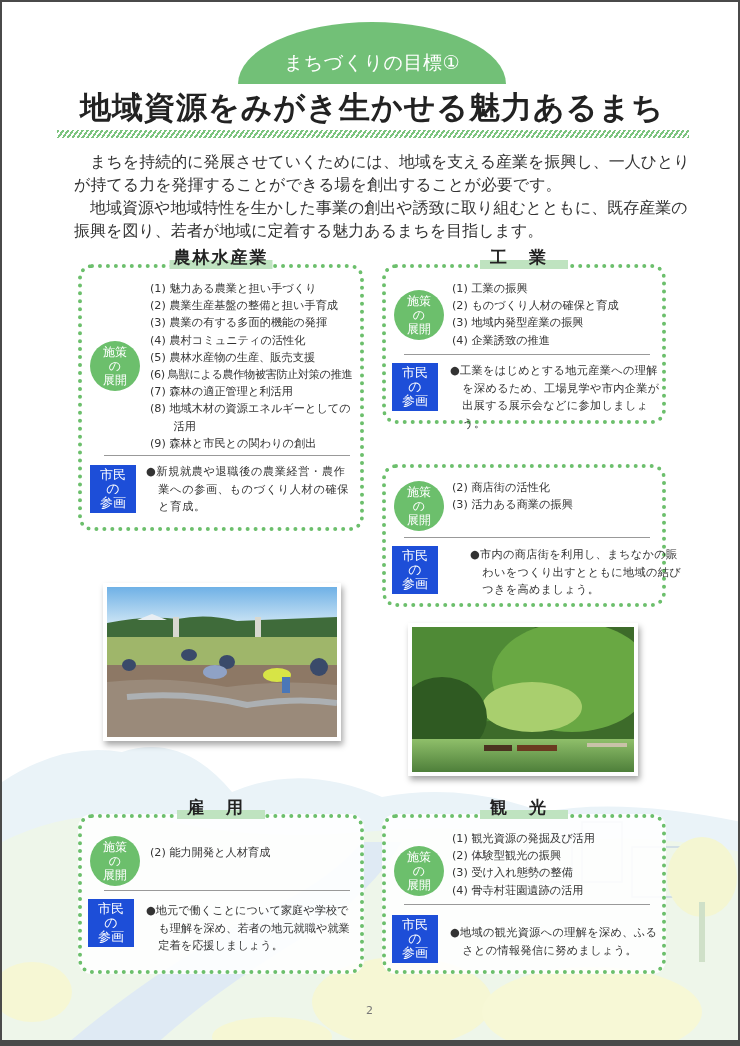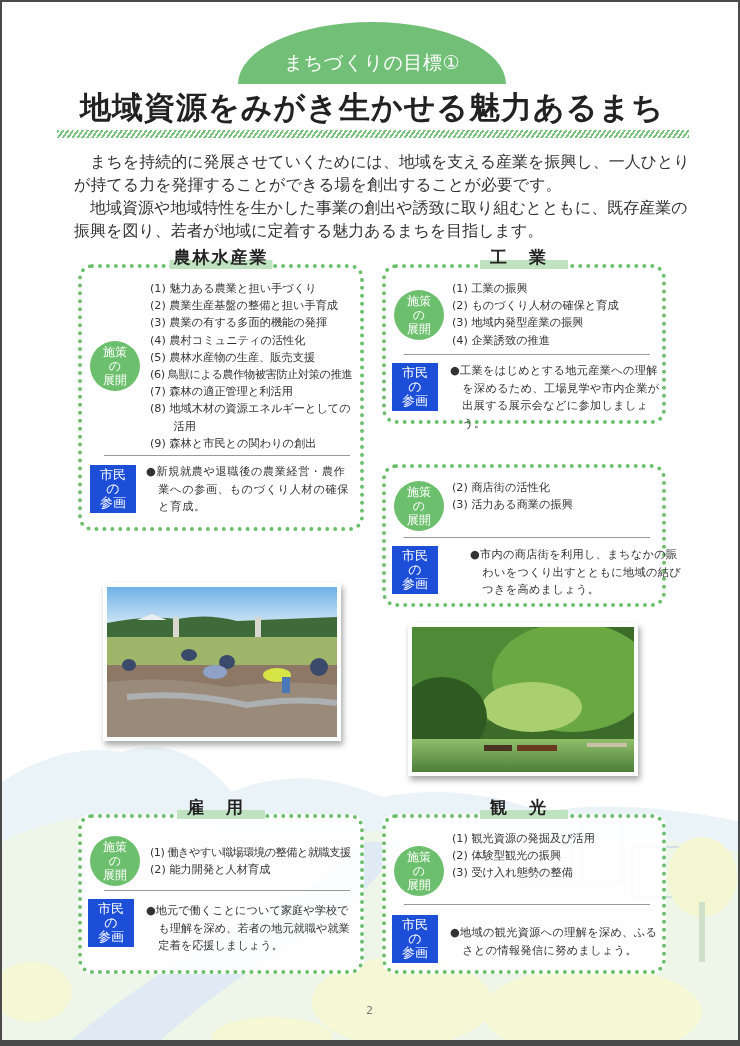--- a/index.html
+++ b/index.html
@@ -198,21 +198,20 @@
   <div class="card" style="left:76px; top:812px; width:286px; height:160px;">
     <div class="card-title spaced">雇用</div>
     <div class="policy-badge" style="left:8px; top:18px;">
       <div>
         <div>施策</div>
         <div>の</div>
         <div>展開</div>
       </div>
     </div>
     <ul class="list" style="left:68px; top:26px; width:214px;">
-      <li style="letter-spacing:-0.5px;">(1) 働きやすい職場環境の整備と就職支援</li>
       <li>(2) 能力開発と人材育成</li>
     </ul>
     <div class="divider" style="left:22px; top:72px; width:246px;"></div>
     <div class="civic-badge" style="left:6px; top:81px;">
       <div>
         <div>市民</div>
         <div>の</div>
         <div>参画</div>
       </div>
     </div>
@@ -225,20 +224,21 @@
       <div>
         <div>施策</div>
         <div>の</div>
         <div>展開</div>
       </div>
     </div>
     <ul class="list" style="left:66px; top:12px; width:210px;">
       <li>(1) 観光資源の発掘及び活用</li>
       <li>(2) 体験型観光の振興</li>
       <li>(3) 受け入れ態勢の整備</li>
+      <li>(4) 骨寺村荘園遺跡の活用</li>
     </ul>
     <div class="divider" style="left:18px; top:86px; width:246px;"></div>
     <div class="civic-badge" style="left:6px; top:97px;">
       <div>
         <div>市民</div>
         <div>の</div>
         <div>参画</div>
       </div>
     </div>
     <div class="civic-text" style="left:64px; top:106px; width:214px; letter-spacing:0.3px;">●地域の観光資源への理解を深め、ふるさとの情報発信に努めましょう。</div>

